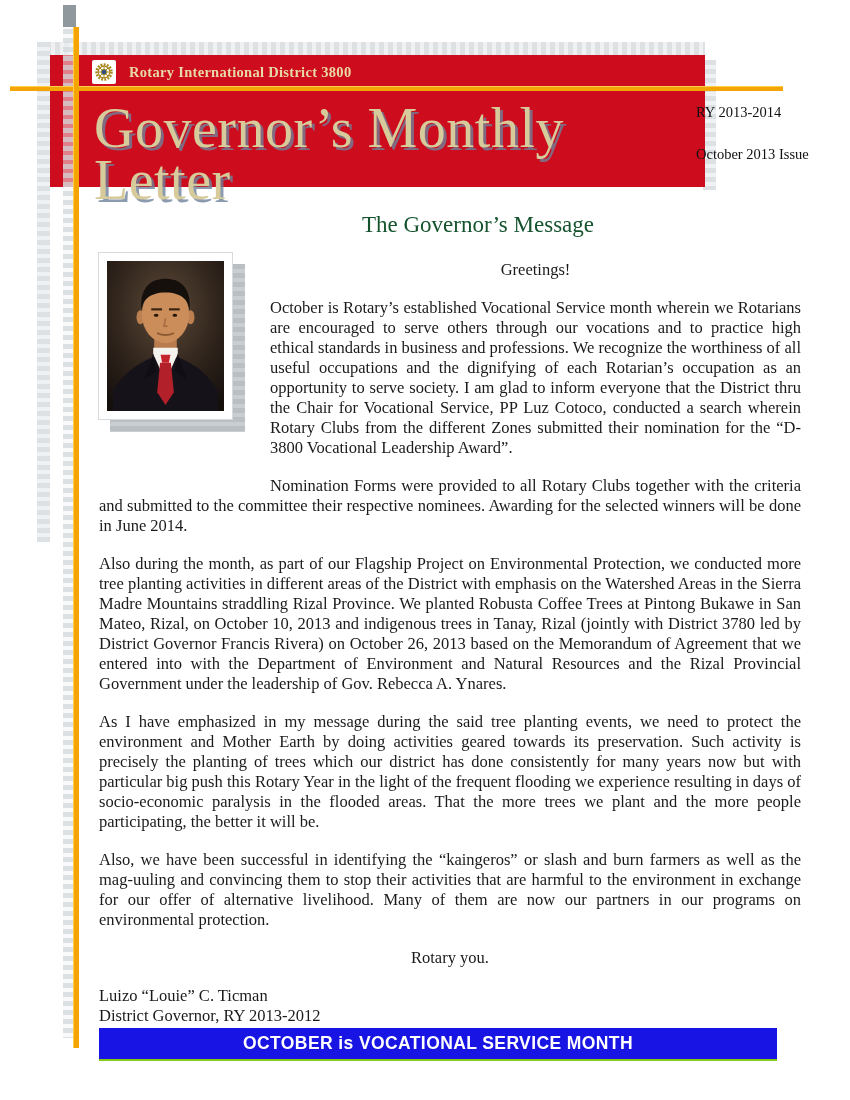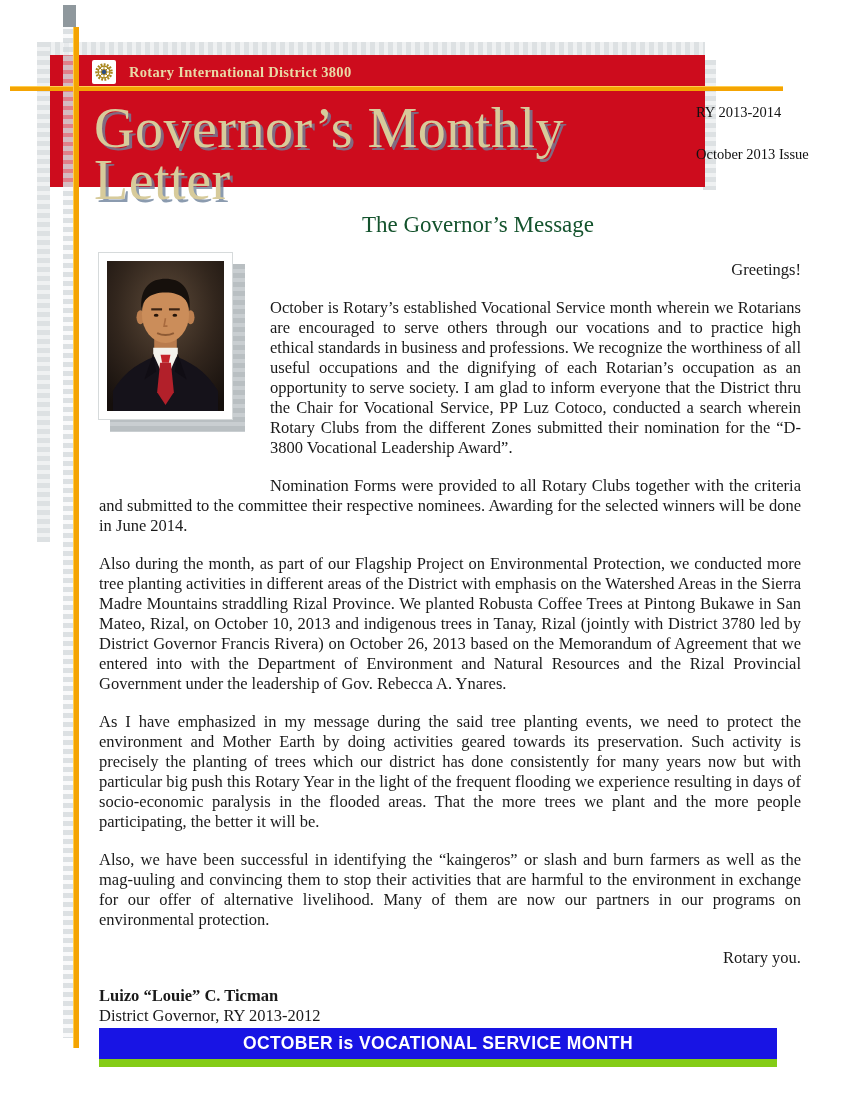--- a/index.html
+++ b/index.html
@@ -49,28 +49,28 @@
     background: repeating-linear-gradient(to bottom, #b9bfc2 0 5px, #c9ced1 5px 9px); }
   .photo { position:absolute; left:98px; top:252px; width:135px; height:168px; z-index:5;
     box-sizing:border-box; background:#ffffff; border:1px solid #d6dadb; padding:8px; }
   .photo svg { display:block; width:100%; height:100%; }
 
   
   .body-text { position:absolute; left:99px; top:260px; width:702px; z-index:5;
     font-size:16.5px; line-height:20px; }
   .photo-spacer { float:left; width:171px; height:217px; }
   .body-text p { margin:0 0 18px 0; text-align:justify; }
-  .body-text p.no-justify { text-align:right; }
+  .body-text p.no-justify { text-align:center; }
   .signature { margin-top:0; }
   .signature div { line-height:20px; }
-  .signature .sig-name { font-weight:bold; }
+  .signature .sig-name { font-weight:normal; }
 
   
   .footer-banner { position:absolute; left:99px; top:1028px; width:678px; height:31px; z-index:6;
-    background: var(--footer-blue,#1814e4); border-bottom:8px solid #84cc16;
+    background: var(--footer-blue,#1814e4); border-bottom:2px solid #84cc16;
     display:flex; align-items:center; justify-content:center; }
   .footer-banner span { font-family:"Liberation Sans", sans-serif; font-weight:bold;
     font-size:17.5px; color:#ffffff; letter-spacing:0.4px; }
 </style>
 </head>
 <body>
 
 <div class="page">
 
   <div class="shadow-top-band"></div>

